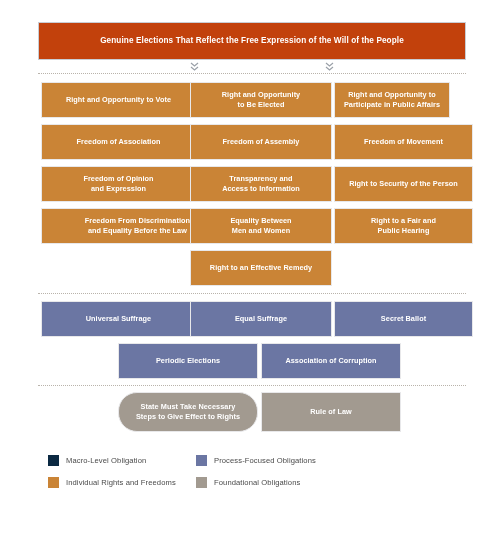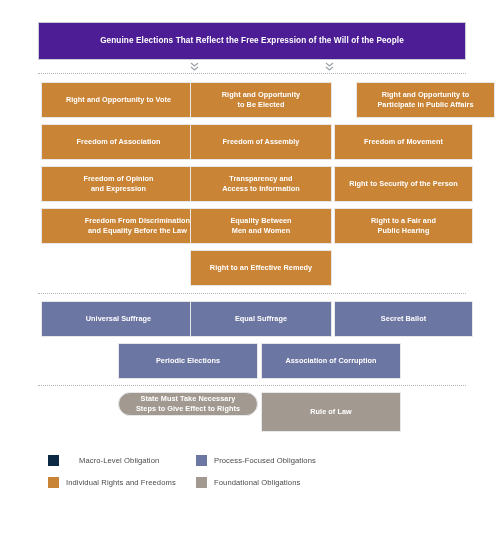--- a/index.html
+++ b/index.html
@@ -126,21 +126,21 @@
     font-size: 11.5px;
     color: #1a1a1a;
     letter-spacing: 0.05px;
   }
 </style>
 </head>
 <body>
 
 <div id="figure-root">
 
-  <div class="header-banner" style="background: #4c1d95; text-align: right;">
+  <div class="header-banner" style="background: #c2410c; text-align: right;">
     <span class="banner-text">Genuine Elections That Reflect the Free Expression of the Will of the People</span>
   </div>
 
   <div class="connector" style="left:190px; top:62px;">
     <svg width="9" height="11" viewBox="0 0 9 11" aria-hidden="true">
       <path d="M1 1 L4.5 4 L8 1" fill="none" stroke="#9aa0a8" stroke-width="1.2"></path>
       <path d="M1 5 L4.5 8 L8 5" fill="none" stroke="#9aa0a8" stroke-width="1.2"></path>
     </svg>
   </div>
   <div class="connector" style="left:325px; top:62px;">
@@ -154,21 +154,21 @@
   <div class="divider" style="top:293px;"></div>
   <div class="divider" style="top:385px;"></div>
 
   <div id="nodes-layer">
       <div class="node orange" style="left: 41px; top: 82px; width: 155px; height: 36px;">
         <span>Right and Opportunity to Vote</span>
       </div>
       <div class="node orange" style="left: 190px; top: 82px; width: 142px; height: 36px;">
         <span>Right and Opportunity<br>to Be Elected</span>
       </div>
-      <div class="node orange" style="left: 334px; top: 82px; width: 139px; height: 36px; margin-left: 22px;">
+      <div class="node orange" style="left: 334px; top: 82px; width: 116px; height: 36px;">
         <span>Right and Opportunity to<br>Participate in Public Affairs</span>
       </div>
       <div class="node orange" style="left: 41px; top: 124px; width: 155px; height: 36px;">
         <span>Freedom of Association</span>
       </div>
       <div class="node orange" style="left: 190px; top: 124px; width: 142px; height: 36px;">
         <span>Freedom of Assembly</span>
       </div>
       <div class="node orange" style="left: 334px; top: 124px; width: 139px; height: 36px;">
         <span>Freedom of Movement</span>
@@ -202,30 +202,30 @@
       </div>
       <div class="node periwinkle" style="left: 334px; top: 301px; width: 139px; height: 36px;">
         <span>Secret Ballot</span>
       </div>
       <div class="node periwinkle" style="left: 118px; top: 343px; width: 140px; height: 36px;">
         <span>Periodic Elections</span>
       </div>
       <div class="node periwinkle" style="left: 261px; top: 343px; width: 140px; height: 36px;">
         <span>Association of Corruption</span>
       </div>
-      <div class="node taupe" style="left: 118px; top: 392px; width: 140px; height: 24px; border-radius: 19px;">
+      <div class="node taupe" style="left: 118px; top: 392px; width: 140px; height: 40px; border-radius: 19px;">
         <span>State Must Take Necessary<br>Steps to Give Effect to Rights</span>
       </div>
       <div class="node taupe" style="left: 261px; top: 392px; width: 140px; height: 40px;">
         <span>Rule of Law</span>
       </div>
     </div>
 
   <div class="legend">
-    <div class="legend-item" style="left:10px; top:0px;gap:13px;">
+    <div class="legend-item" style="left:10px; top:0px;">
       <span class="legend-swatch" style="background: rgb(11, 41, 66);"></span>
       <span class="legend-label">Macro-Level Obligation</span>
     </div>
     <div class="legend-item" style="left:158px; top:0px;">
       <span class="legend-swatch" style="background: rgb(107, 118, 163);"></span>
       <span class="legend-label">Process-Focused Obligations</span>
     </div>
     <div class="legend-item" style="left:10px; top:22px;">
       <span class="legend-swatch" style="background: rgb(202, 132, 54);"></span>
       <span class="legend-label">Individual Rights and Freedoms</span>

